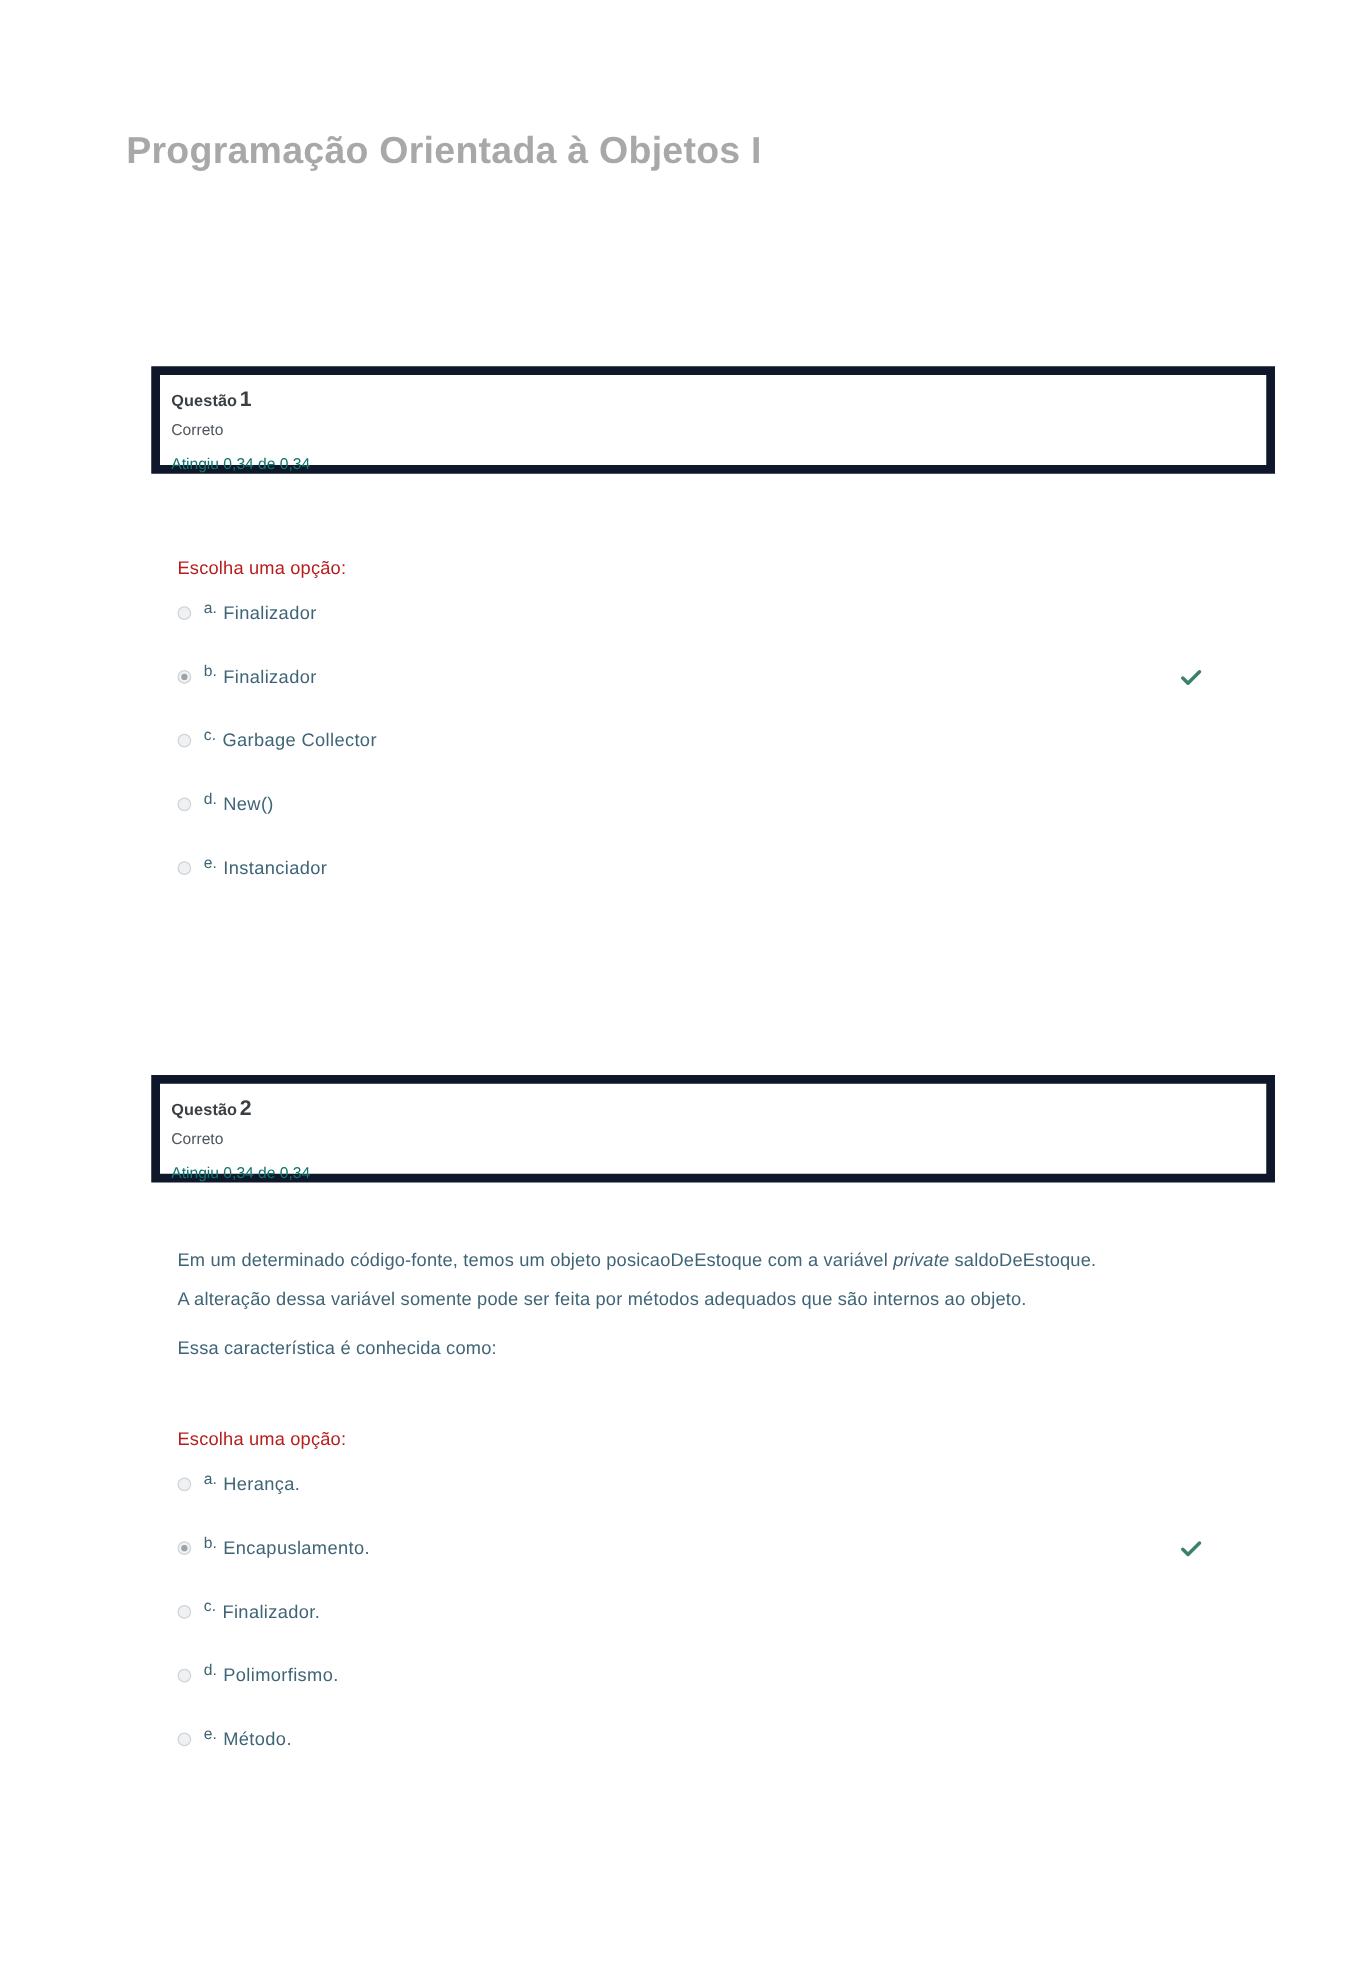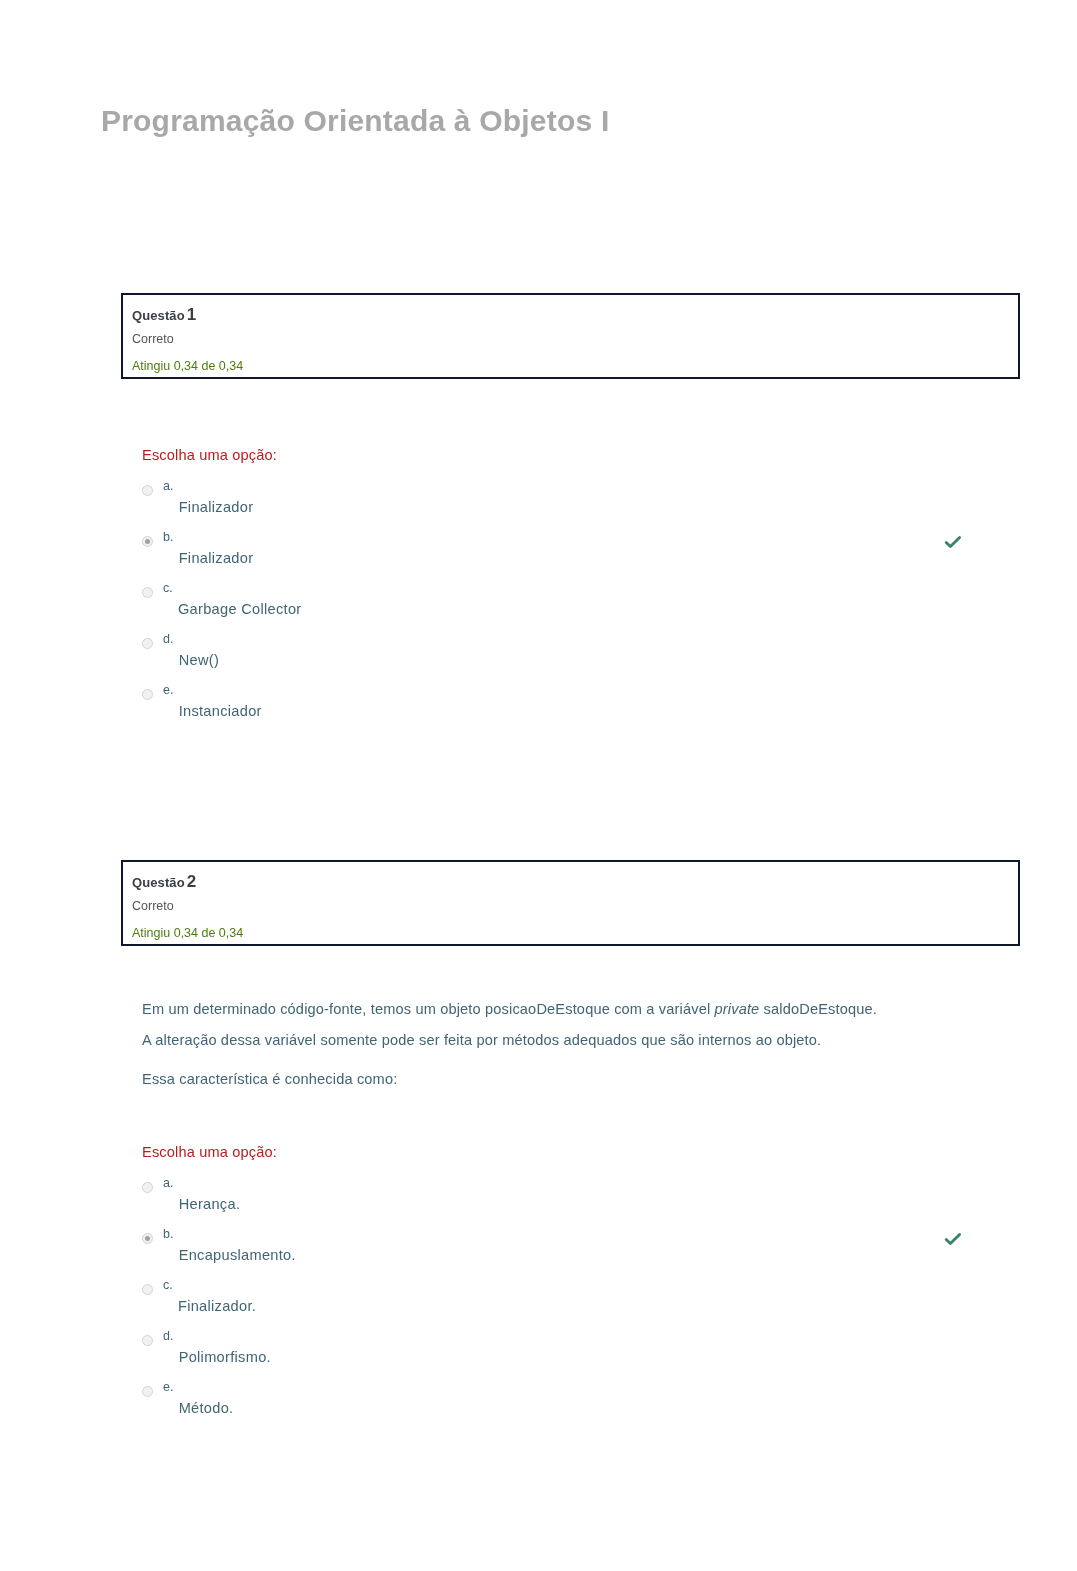--- a/index.html
+++ b/index.html
@@ -45,21 +45,21 @@
   }
   #question-1 { top: 293px; }
   #question-2 { top: 860px; }
 
   .question-header {
     position: absolute;
     left: 121px;
     top: 0;
     width: 899px;
     height: 86px;
-    border: 2px solid #0f172a;
+    border: 7px solid #0f172a;
     background: #ffffff;
     box-sizing: border-box;
   }
   .q-label {
     position: absolute;
     left: 9px;
     top: 10px;
     font-size: 13px;
     font-weight: 700;
     color: #3a3f44;
@@ -77,21 +77,21 @@
     top: 37px;
     font-size: 12.5px;
     color: #4f555b;
     white-space: nowrap;
   }
   .q-grade {
     position: absolute;
     left: 9px;
     top: 64px;
     font-size: 12.5px;
-    color: #4d7c0f;
+    color: #0f766e;
     white-space: nowrap;
   }
 
   
   .question-body {
     position: absolute;
     left: 142px;
     width: 860px;
   }
   .q-text {
@@ -153,21 +153,21 @@
     color: #3f6476;
     margin-left: 10px;
     margin-top: -2px;
     flex: 0 0 auto;
     letter-spacing: 0.1px;
   }
   .opt-text {
     font-size: 14.6px;
     color: #3f6476;
     margin-left: 5px;
-    margin-top: 18px;
+    margin-top: 2px;
     letter-spacing: 0.3px;
     white-space: nowrap;
   }
   .correct-mark {
     position: absolute;
     right: 30px;
     top: 7px;
     width: 20px;
     height: 20px;
     line-height: 20px;

